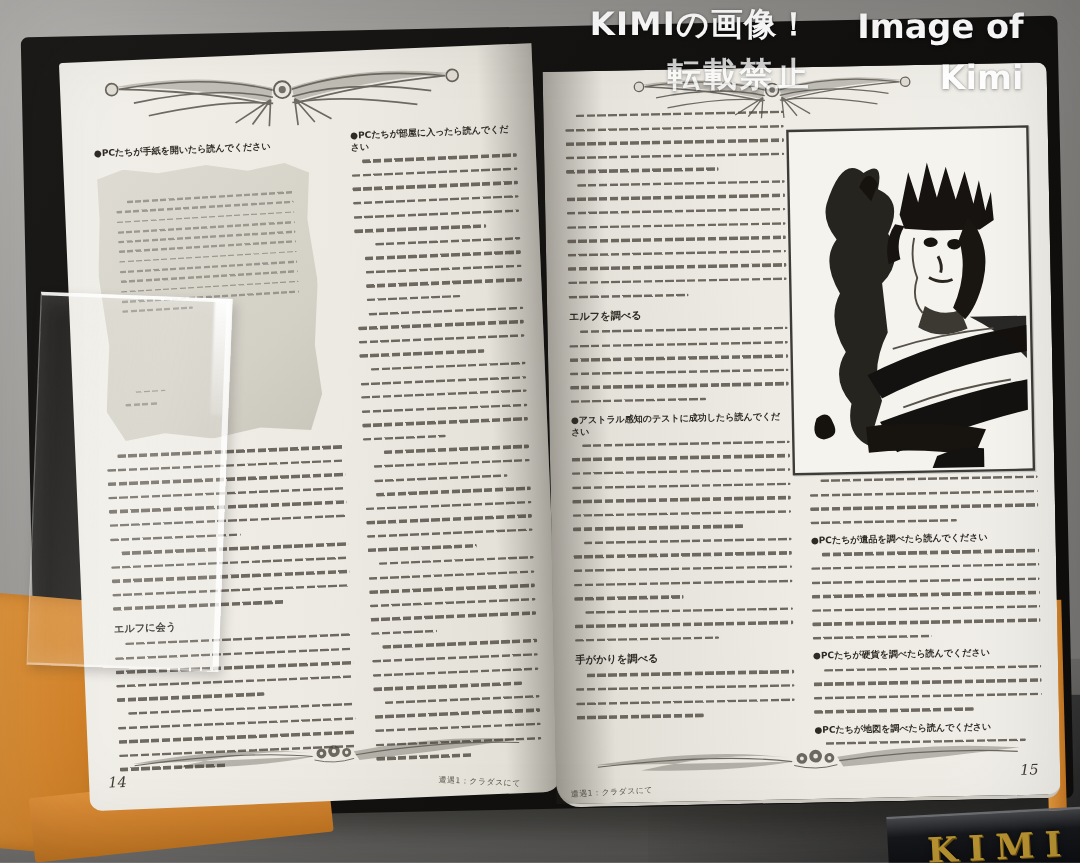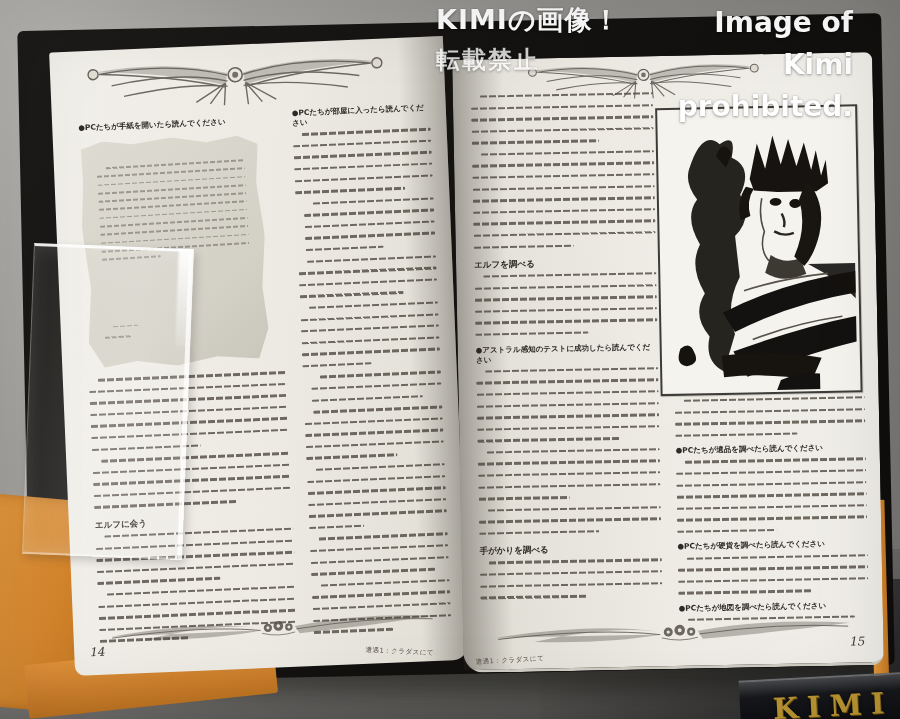--- a/index.html
+++ b/index.html
@@ -70,23 +70,23 @@
       background:linear-gradient(180deg,rgba(255,255,255,.95),rgba(255,255,255,.15));filter:blur(1px);}
   
   .illus{position:absolute;right:16px;top:52px;width:198px;height:284px;background:#f4f3ee;
       border:2px solid #3e3c38;box-shadow:1px 1px 0 rgba(0,0,0,.15);}
   .illus svg{display:block;width:100%;height:100%;}
   .ornament{position:absolute;opacity:.8;}
   .ornament svg{display:block;width:100%;height:100%;}
   
   .wm{position:absolute;z-index:7;color:#fff;font-weight:bold;
       text-shadow:0 1px 3px rgba(0,0,0,.35),0 0 1px rgba(0,0,0,.3);}
-  .wm-jp{left:436px;top:2px;width:240px;text-align:left;}
+  .wm-jp{left:436px;top:2px;width:240px;text-align:right;}
   .wm-jp .l1{font-size:27px;letter-spacing:1px;}
-  .wm-jp .l2{font-size:24px;letter-spacing:2px;opacity:.8;margin-top:6px;}
+  .wm-jp .l2{font-size:28px;letter-spacing:2px;opacity:.8;margin-top:6px;}
   .wm-en{left:648px;top:2px;width:205px;font-size:28px;line-height:1.5;text-align:right;}
   .wm-en .l3{padding-left:18px;}
   .plaque{position:absolute;left:740px;top:676px;width:180px;height:56px;z-index:7;
       transform:rotate(-3deg);
       background:linear-gradient(180deg,#45474a 0%,#17181c 28%,#0a0b0e 100%);
       border-top:2px solid #6d6f72;display:flex;align-items:center;justify-content:center;}
   .plaque span{font-family:"DejaVu Serif",serif;font-weight:bold;font-size:29px;letter-spacing:9px;
       color:#bd9733;text-shadow:1px 1px 0 #6e5313,0 0 5px rgba(0,0,0,.6);padding-left:6px;}
   .vignette{position:absolute;inset:0;z-index:8;pointer-events:none;
       box-shadow:inset 0 0 90px rgba(0,0,0,.14);}
@@ -437,21 +437,20 @@
   </div>
 
   <div class="acrylic"></div>
 
   <div class="wm wm-jp">
     <div class="l1">KIMIの画像！</div>
     <div class="l2">転載禁止</div>
   </div>
   <div class="wm wm-en">
     <div class="l1">Image of Kimi</div>
-    <div class="l3">prohibited.</div>
   </div>
 
   <div class="plaque">
     <span>KIMI</span>
   </div>
 
   <div class="vignette"></div>
 </div>
 
 </body></html>

